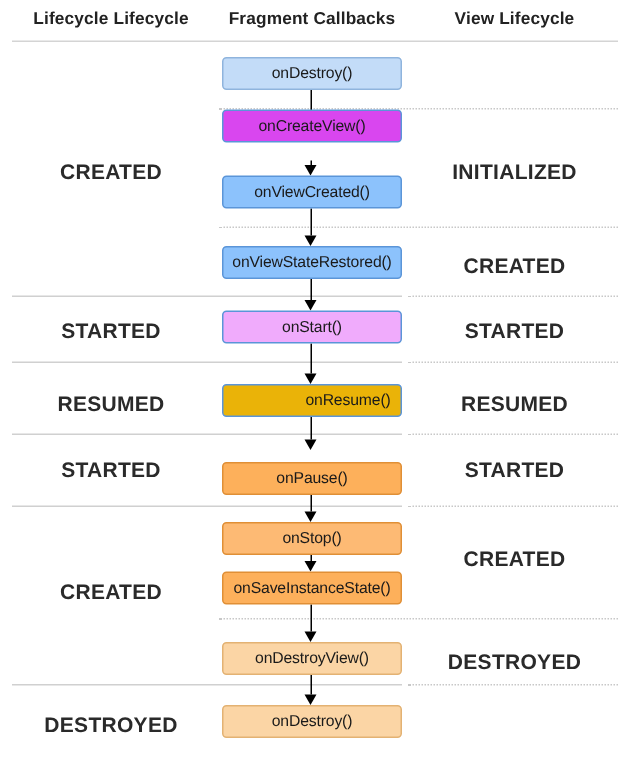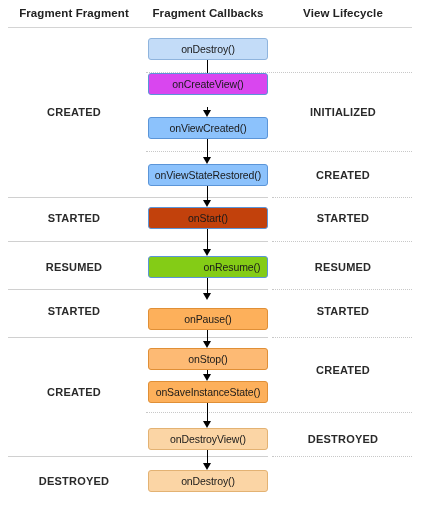--- a/index.html
+++ b/index.html
@@ -117,36 +117,36 @@
     width: 0;
     height: 0;
     border-left: 4.5px solid transparent;
     border-right: 4.5px solid transparent;
     border-top: 7px solid #000000;
   }
 
   
   .state-label {
     position: absolute;
-    font-size: 11px;
+    font-size: 14px;
     font-weight: bold;
     color: #2a2a2a;
     text-align: center;
     white-space: nowrap;
     letter-spacing: 0.2px;
   }
   .state-label.left  { left: 0px;   width: 148px; }
   .state-label.right { left: 268px; width: 150px; }
 </style>
 </head>
 <body>
 
 <div id="diagram">
 
-  <div class="col-header c1">Fragment Fragment</div>
+  <div class="col-header c1">Lifecycle Lifecycle</div>
   <div class="col-header c2">Fragment Callbacks</div>
   <div class="col-header c3">View Lifecycle</div>
   <div class="header-rule"></div>
 
   <div id="separator-layer">
       <div class="sep-solid" style="top: 197px;"></div>
       <div class="sep-solid" style="top: 241px;"></div>
       <div class="sep-solid" style="top: 289px;"></div>
       <div class="sep-solid" style="top: 337px;"></div>
       <div class="sep-solid" style="top: 456px;"></div>
@@ -208,24 +208,24 @@
       </div>
       <div class="cb-box blue-strong" style="top: 73px; background: #d946ef;">
         <span class="cb-label">onCreateView()</span>
       </div>
       <div class="cb-box blue-strong" style="top: 117px; background: rgb(140, 194, 252);">
         <span class="cb-label">onViewCreated()</span>
       </div>
       <div class="cb-box blue-strong" style="top: 164px; background: rgb(140, 194, 252);">
         <span class="cb-label">onViewStateRestored()</span>
       </div>
-      <div class="cb-box blue-strong" style="top: 207px; background: #c2410c;">
+      <div class="cb-box blue-strong" style="top: 207px; background: #f0abfc;">
         <span class="cb-label">onStart()</span>
       </div>
-      <div class="cb-box blue-strong" style="top: 256px; background: #84cc16; padding-left: 48px;">
+      <div class="cb-box blue-strong" style="top: 256px; background: #eab308; padding-left: 48px;">
         <span class="cb-label">onResume()</span>
       </div>
       <div class="cb-box orange-strong" style="top: 308px; background: rgb(253, 176, 91);">
         <span class="cb-label">onPause()</span>
       </div>
       <div class="cb-box orange-strong" style="top: 348px; background: #fdba74;">
         <span class="cb-label">onStop()</span>
       </div>
       <div class="cb-box orange-strong" style="top: 381px; background: rgb(253, 176, 91);">
         <span class="cb-label">onSaveInstanceState()</span>

